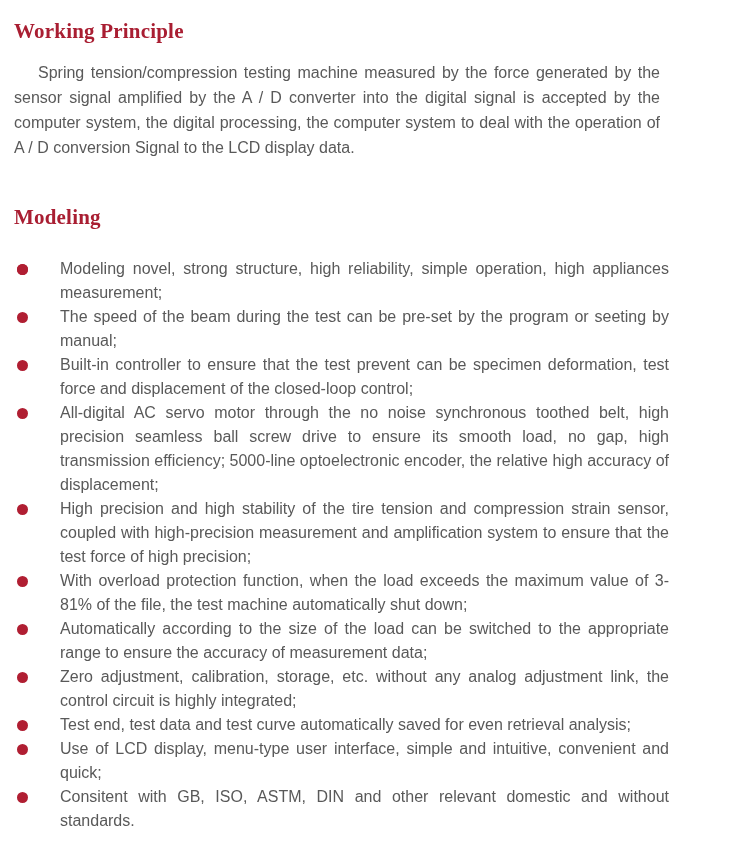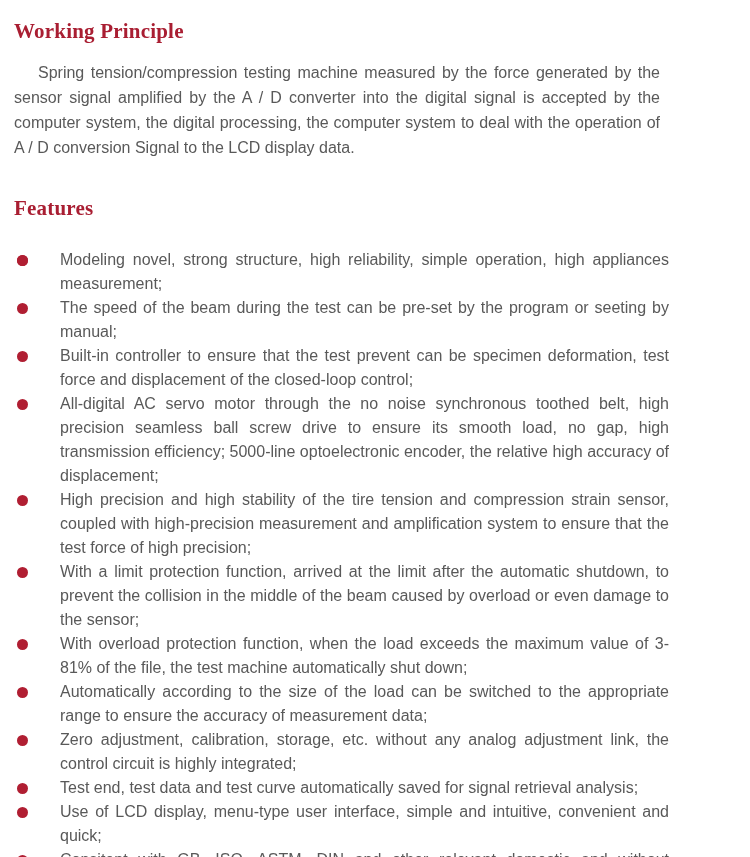--- a/index.html
+++ b/index.html
@@ -26,21 +26,21 @@
     font-size:21px;
     line-height:24px;
     color:var(--heading-color);
     margin:0;
     padding-left:14px;
     letter-spacing:0.2px;
   }
   #wp-heading{ padding-top:19px; }
   #features-heading{ padding-top:36px; }
   .intro-paragraph{
-    margin:17px 12px 0 14px;
+    margin:17px 12px 9px 14px;
     text-indent:24px;
     text-align:justify;
     font-size:16px;
     line-height:25px;
     color:var(--body-color);
   }
   .features-list{
     list-style:none;
     margin:28px 0 0 0;
     padding:0;
@@ -63,21 +63,21 @@
 </style>
 </head>
 <body>
 
 <div class="page">
 
   <h2 class="section-heading" id="wp-heading">Working Principle</h2>
 
   <p class="intro-paragraph">Spring tension/compression testing machine measured by the force generated by the sensor signal amplified by the A / D converter into the digital signal is accepted by the computer system, the digital processing, the computer system to deal with the operation of A / D conversion Signal to the LCD display data.</p>
 
-  <h2 class="section-heading" id="features-heading">Features</h2>
+  <h2 class="section-heading" id="features-heading">Modeling</h2>
 
   <ul class="features-list">
       <li class="feature-item">
     <span class="bullet-icon"></span>
   </li>
       <li class="feature-item">
     <span class="bullet-icon"></span>
     <span>Modeling novel, strong structure, high reliability, simple operation, high appliances measurement;</span>
   </li>
       <li class="feature-item">
@@ -91,37 +91,33 @@
       <li class="feature-item">
     <span class="bullet-icon"></span>
     <span>All-digital AC servo motor through the no noise synchronous toothed belt, high precision seamless ball screw drive to ensure its smooth load, no gap, high transmission efficiency; 5000-line optoelectronic encoder, the relative high accuracy of displacement;</span>
   </li>
       <li class="feature-item">
     <span class="bullet-icon"></span>
     <span>High precision and high stability of the tire tension and compression strain sensor, coupled with high-precision measurement and amplification system to ensure that the test force of high precision;</span>
   </li>
       <li class="feature-item">
     <span class="bullet-icon"></span>
-    <span>With a limit protection function, arrived at the limit after the automatic shutdown, to prevent the collision in the middle of the beam caused by overload or even damage to the sensor;</span>
-  </li>
-      <li class="feature-item">
-    <span class="bullet-icon"></span>
     <span>With overload protection function, when the load exceeds the maximum value of 3-81% of the file, the test machine automatically shut down;</span>
   </li>
       <li class="feature-item">
     <span class="bullet-icon"></span>
     <span>Automatically according to the size of the load can be switched to the appropriate range to ensure the accuracy of measurement data;</span>
   </li>
       <li class="feature-item">
     <span class="bullet-icon"></span>
     <span>Zero adjustment, calibration, storage, etc. without any analog adjustment link, the control circuit is highly integrated;</span>
   </li>
       <li class="feature-item">
     <span class="bullet-icon"></span>
-    <span>Test end, test data and test curve automatically saved for signal retrieval analysis;</span>
+    <span>Test end, test data and test curve automatically saved for even retrieval analysis;</span>
   </li>
       <li class="feature-item">
     <span class="bullet-icon"></span>
     <span>Use of LCD display, menu-type user interface, simple and intuitive, convenient and quick;</span>
   </li>
       <li class="feature-item">
     <span class="bullet-icon"></span>
     <span>Consitent with GB, ISO, ASTM, DIN and other relevant domestic and without standards.</span>
   </li>
     </ul>

